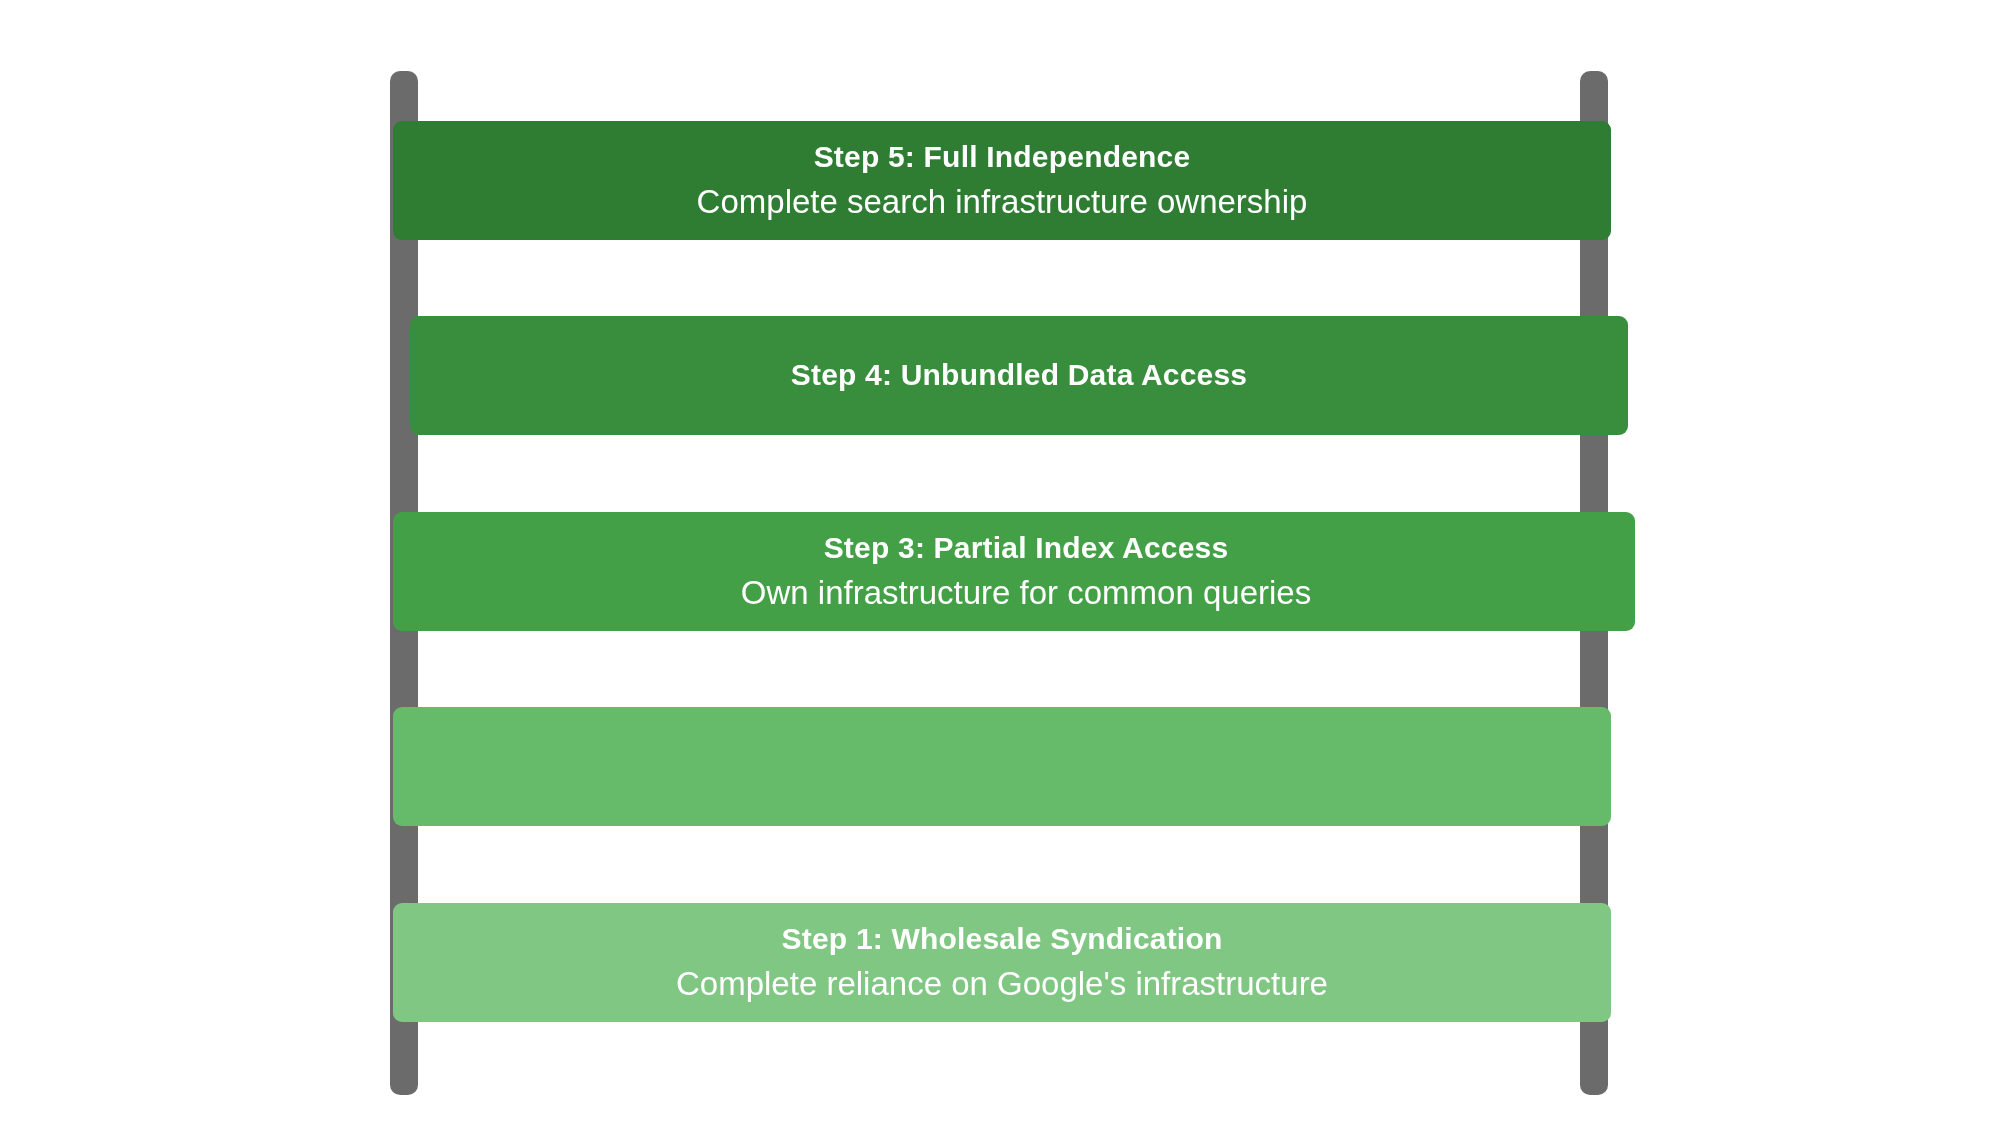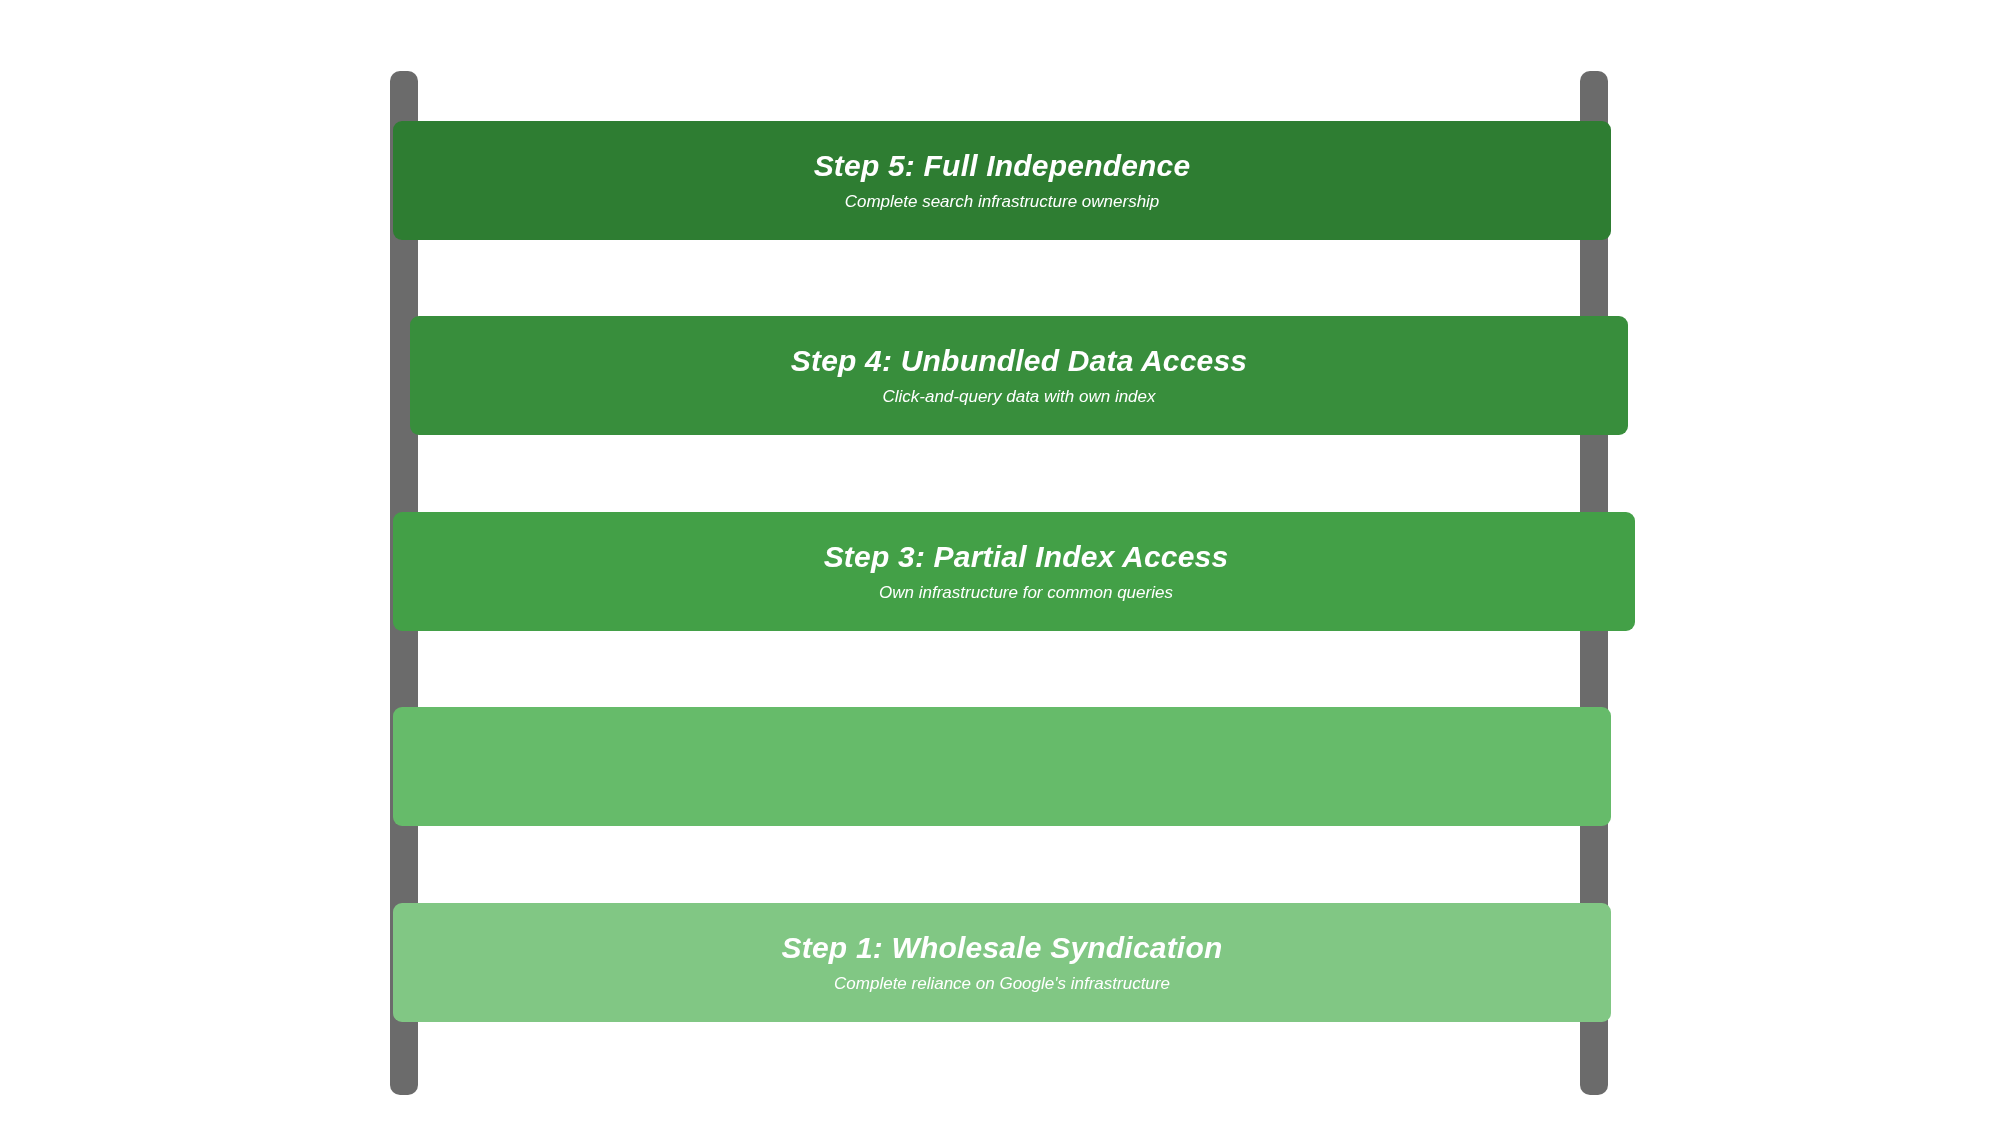--- a/index.html
+++ b/index.html
@@ -32,56 +32,54 @@
     height: 119px;
     border-radius: 9px;
     z-index: 2;
     display: flex;
     flex-direction: column;
     align-items: center;
     justify-content: center;
     gap: 9px;
     color: #ffffff;
     text-align: center;
-    font-style: italic;
   }
   .step-pos-0 { top: 121px; }
   .step-pos-1 { top: 316px; }
   .step-pos-2 { top: 512px; padding-left: 24px; }
   .step-pos-3 { top: 707px; }
   .step-pos-4 { top: 903px; }
   .step-title {
     font-size: 30px;
     font-weight: bold;
     line-height: 1.15;
     letter-spacing: 0.2px;
   }
   .step-subtitle {
-    font-size: 17px;
+    font-size: 33px;
     font-weight: normal;
     line-height: 1.15;
   }
 </style>
 </head>
 <body>
 
 <div class="canvas">
 
   <div class="rail rail-left" style="background-color: rgb(107, 107, 107);"></div>
 
   <div class="rail rail-right" style="background-color: rgb(107, 107, 107);"></div>
 
   <div class="step step-pos-0" style="background-color: rgb(46, 125, 50);">
     <div class="step-title">Step 5: Full Independence</div>
     <div class="step-subtitle">Complete search infrastructure ownership</div>
   </div>
 
   <div class="step step-pos-1" style="background-color: rgb(56, 142, 60); margin-left: 17px;">
     <div class="step-title">Step 4: Unbundled Data Access</div>
-    <div class="step-subtitle">Click-and-query data with own index</div>
   </div>
 
   <div class="step step-pos-2" style="background-color: rgb(67, 160, 71);">
     <div class="step-title">Step 3: Partial Index Access</div>
     <div class="step-subtitle">Own infrastructure for common queries</div>
   </div>
 
   <div class="step step-pos-3" style="background-color: rgb(102, 187, 106);">
   </div>
 

